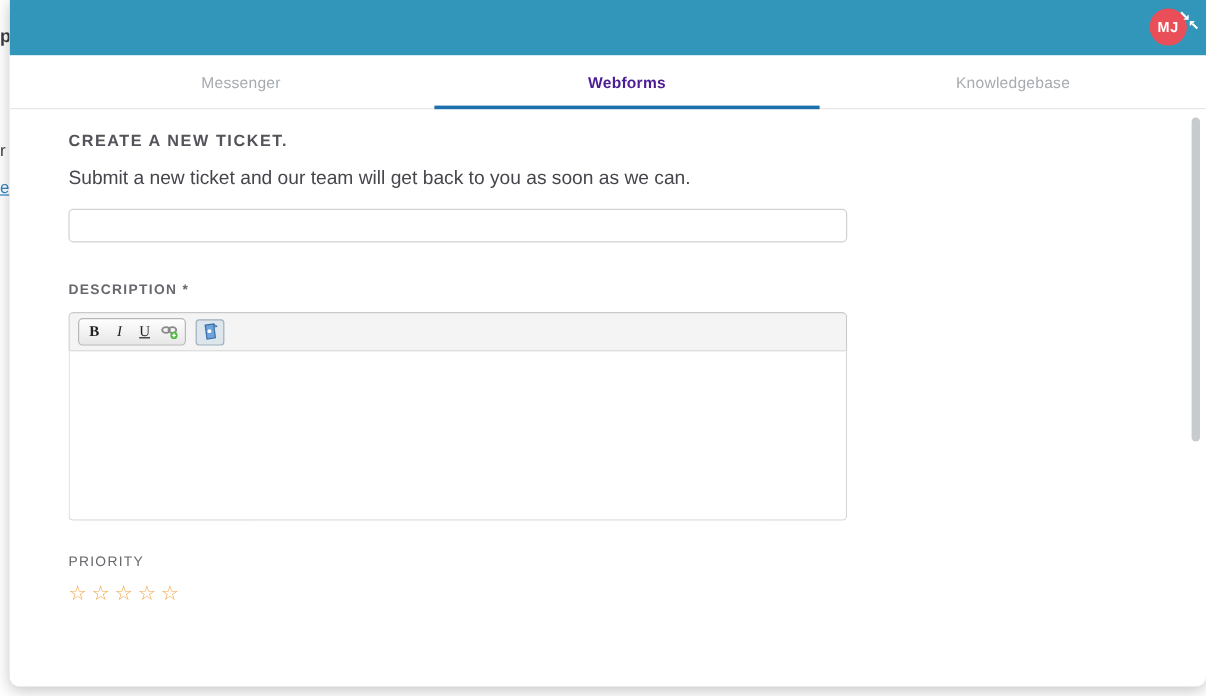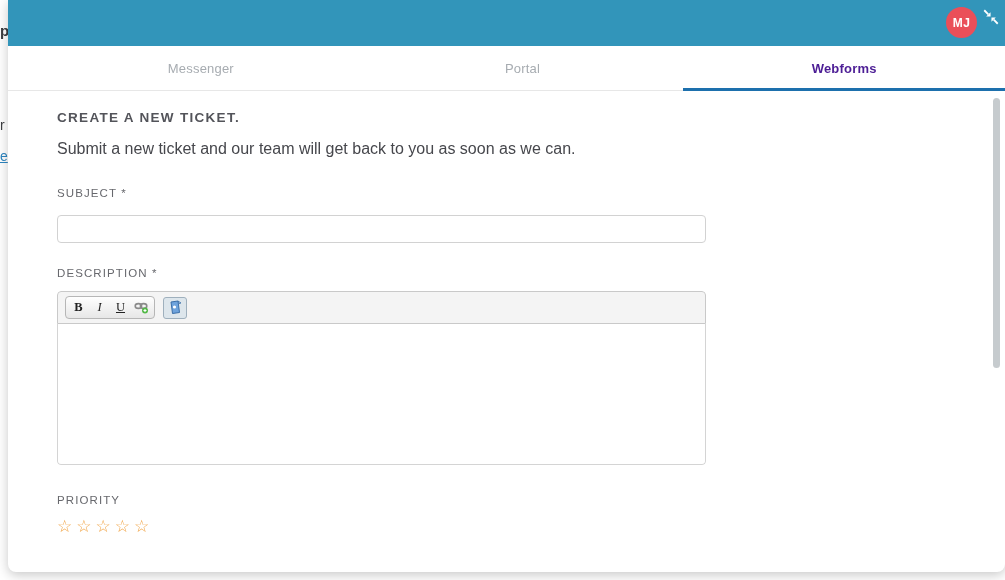--- a/index.html
+++ b/index.html
@@ -20,21 +20,21 @@
   .modal {
     position:absolute; left:8px; top:0; width:997px; height:572px;
     background:#fff; border-radius:0 0 8px 8px;
     box-shadow:0 3px 12px rgba(0,0,0,.22);
     overflow:hidden;
   }
 
   
   .topbar { height:46px; background:#3295ba; position:relative; }
   .avatar {
-    position:absolute; right:28px; top:7px; width:31px; height:31px; border-radius:50%;
+    position:absolute; right:16px; top:7px; width:31px; height:31px; border-radius:50%;
     background:#ea4f59; color:#fff; font-size:12px; font-weight:700;
     display:flex; align-items:center; justify-content:center; letter-spacing:.5px;
     cursor:pointer;
   }
   .collapse-btn {
     position:absolute; right:2px; top:5px; width:24px; height:24px;
     background:none; border:none; padding:2px; cursor:pointer;
     display:flex; align-items:center; justify-content:center;
   }
 
@@ -51,21 +51,21 @@
 
   
   .content { padding:19px 0 0 49px; }
   .form-title {
     margin:0; font-size:13.5px; font-weight:700; letter-spacing:1.3px; color:#53545a;
   }
   .intro { margin:15px 0 0 0; font-size:16px; color:#46474c; }
   .field-label {
     margin:29px 0 0 0; font-size:11.5px; letter-spacing:1.1px; color:#67686d;
   }
-  .field-label.desc { margin-top:24px; }
+  .field-label.desc { margin-top:34px;font-weight:bold; }
   .field-label.prio { }
 
   .subject-input {
     display:block; margin-top:16px; width:649px; height:28px;
     border:1px solid #d2d2d2; border-radius:4px; background:#fff;
     padding:0 9px; font-size:13px; color:#333; outline:none;
     font-family:"Liberation Sans", sans-serif;
   }
 
   
@@ -134,33 +134,32 @@
           </g>
         </svg>
       </span>
     </button>
   </div>
 
   <div class="tabs">
     <div class="tab">
       <span>Messenger</span>
     </div>
-    <div class="tab">
-      <span>Portal</span>
-    </div>
     <div class="tab active">
       <span>Webforms</span>
+    </div>
+    <div class="tab">
+      <span>Knowledgebase</span>
     </div>
   </div>
 
   <div class="content">
     <h1 class="form-title">CREATE A NEW TICKET.</h1>
     <p class="intro">Submit a new ticket and our team will get back to you as soon as we can.</p>
 
-    <div class="field-label">SUBJECT *</div>
     <input class="subject-input" type="text" value="" style="">
 
     <div class="field-label desc">DESCRIPTION *</div>
     <div class="editor">
       <div class="editor-toolbar">
         <div class="btn-group">
           <button class="tb-btn tb-bold">B</button>
           <button class="tb-btn tb-italic">I</button>
           <button class="tb-btn tb-underline">U</button>
           <button class="tb-btn">

